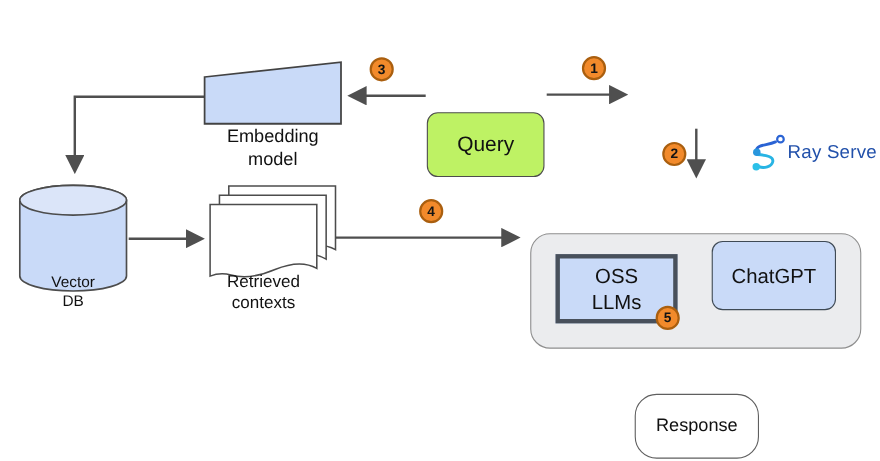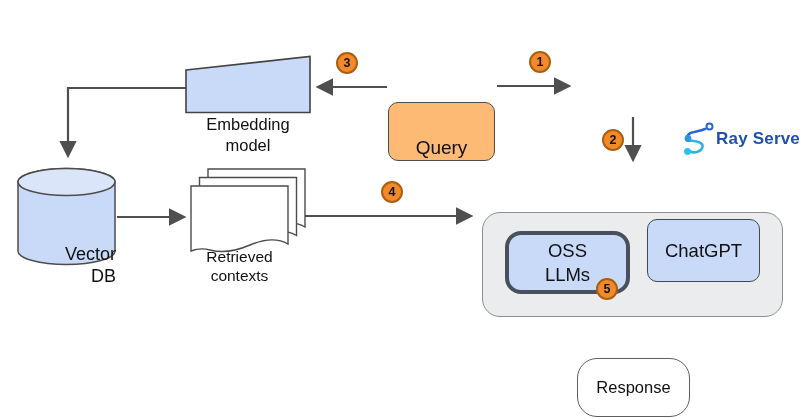--- a/index.html
+++ b/index.html
@@ -5,47 +5,47 @@
   html,body{margin:0;padding:0;background:#ffffff;}
   .canvas{
     position:relative;width:800px;height:419px;background:#ffffff;overflow:hidden;
     font-family:"Liberation Sans",sans-serif;color:#111;
   }
   .layer{position:absolute;left:0;top:0;width:800px;height:419px;}
   .box{
     position:absolute;box-sizing:border-box;display:flex;flex-direction:column;
     align-items:center;justify-content:center;text-align:center;line-height:1.25;margin-top:47px;
   }
-  .query-box{left:388px;top:55px;width:107px;height:59px;background:#fdba74;
-    border:1.6px solid #4d4d4d;border-radius:10px;font-size:19px;justify-content:flex-end;}
+  .query-box{left:388px;top:55px;width:107px;height:59px;background:#bef264;
+    border:1.6px solid #4d4d4d;border-radius:10px;font-size:19px;}
   .classifier-box{left:577px;top:58px;width:111px;height:57px;background:#c9daf8;
     border:1.6px solid #5a6672;border-radius:9px;font-size:15.5px;}
   .container-box{left:482px;top:165px;width:301px;height:105px;background:#ebecee;
     border:1.5px solid #8e8e8e;border-radius:18px;}
-  .oss-box{left:505px;top:184px;width:125px;height:63px;background:#c9daf8;
-    border:4px solid #48505b;border-radius:16px;font-size:18.5px;}
+  .oss-box{left:505px;top:184px;width:111px;height:63px;background:#c9daf8;
+    border:4px solid #48505b;border-radius:0;font-size:18.5px;}
   .chatgpt-box{left:647px;top:172px;width:113px;height:63px;background:#c9daf8;
     border:1.6px solid #3f4a55;border-radius:10px;font-size:18.5px;}
   .response-box{left:577px;top:311px;width:113px;height:59px;background:#ffffff;
     border:1.5px solid #5f5f5f;border-radius:20px;font-size:16.5px;}
   .embedding-label{left:186px;top:63px;width:124px;height:49px;font-size:16.5px;}
-  .vectordb-label{left:17px;top:196px;width:99px;height:44px;font-size:18px;align-items:flex-end;}
+  .vectordb-label{left:17px;top:196px;width:99px;height:44px;font-size:14px;}
   .retrieved-label{left:191px;top:197px;width:97px;height:44px;font-size:15.5px;}
   .badge{
     position:absolute;box-sizing:border-box;width:22px;height:22px;border-radius:50%;
     background:#f28a2b;border:2px solid #aa5f0f;display:flex;align-items:center;
     justify-content:center;font-size:12.5px;font-weight:bold;color:#141414;
   }
   .badge-1{left:529px;top:51px;}
   .badge-2{left:602px;top:129px;}
   .badge-3{left:336px;top:52px;}
   .badge-4{left:381px;top:181px;}
   .badge-5{left:596px;top:278px;}
   .ray-text{
-    position:absolute;left:716px;top:129px;font-size:17px;font-weight:700;
+    position:absolute;left:716px;top:129px;font-size:17px;font-weight:400;
     color:#2150aa;letter-spacing:0.2px;white-space:nowrap;
   }
 </style>
 </head>
 <body>
 
 <div class="canvas">
 
   <svg class="layer" viewBox="0 0 800 419">
     <defs>

